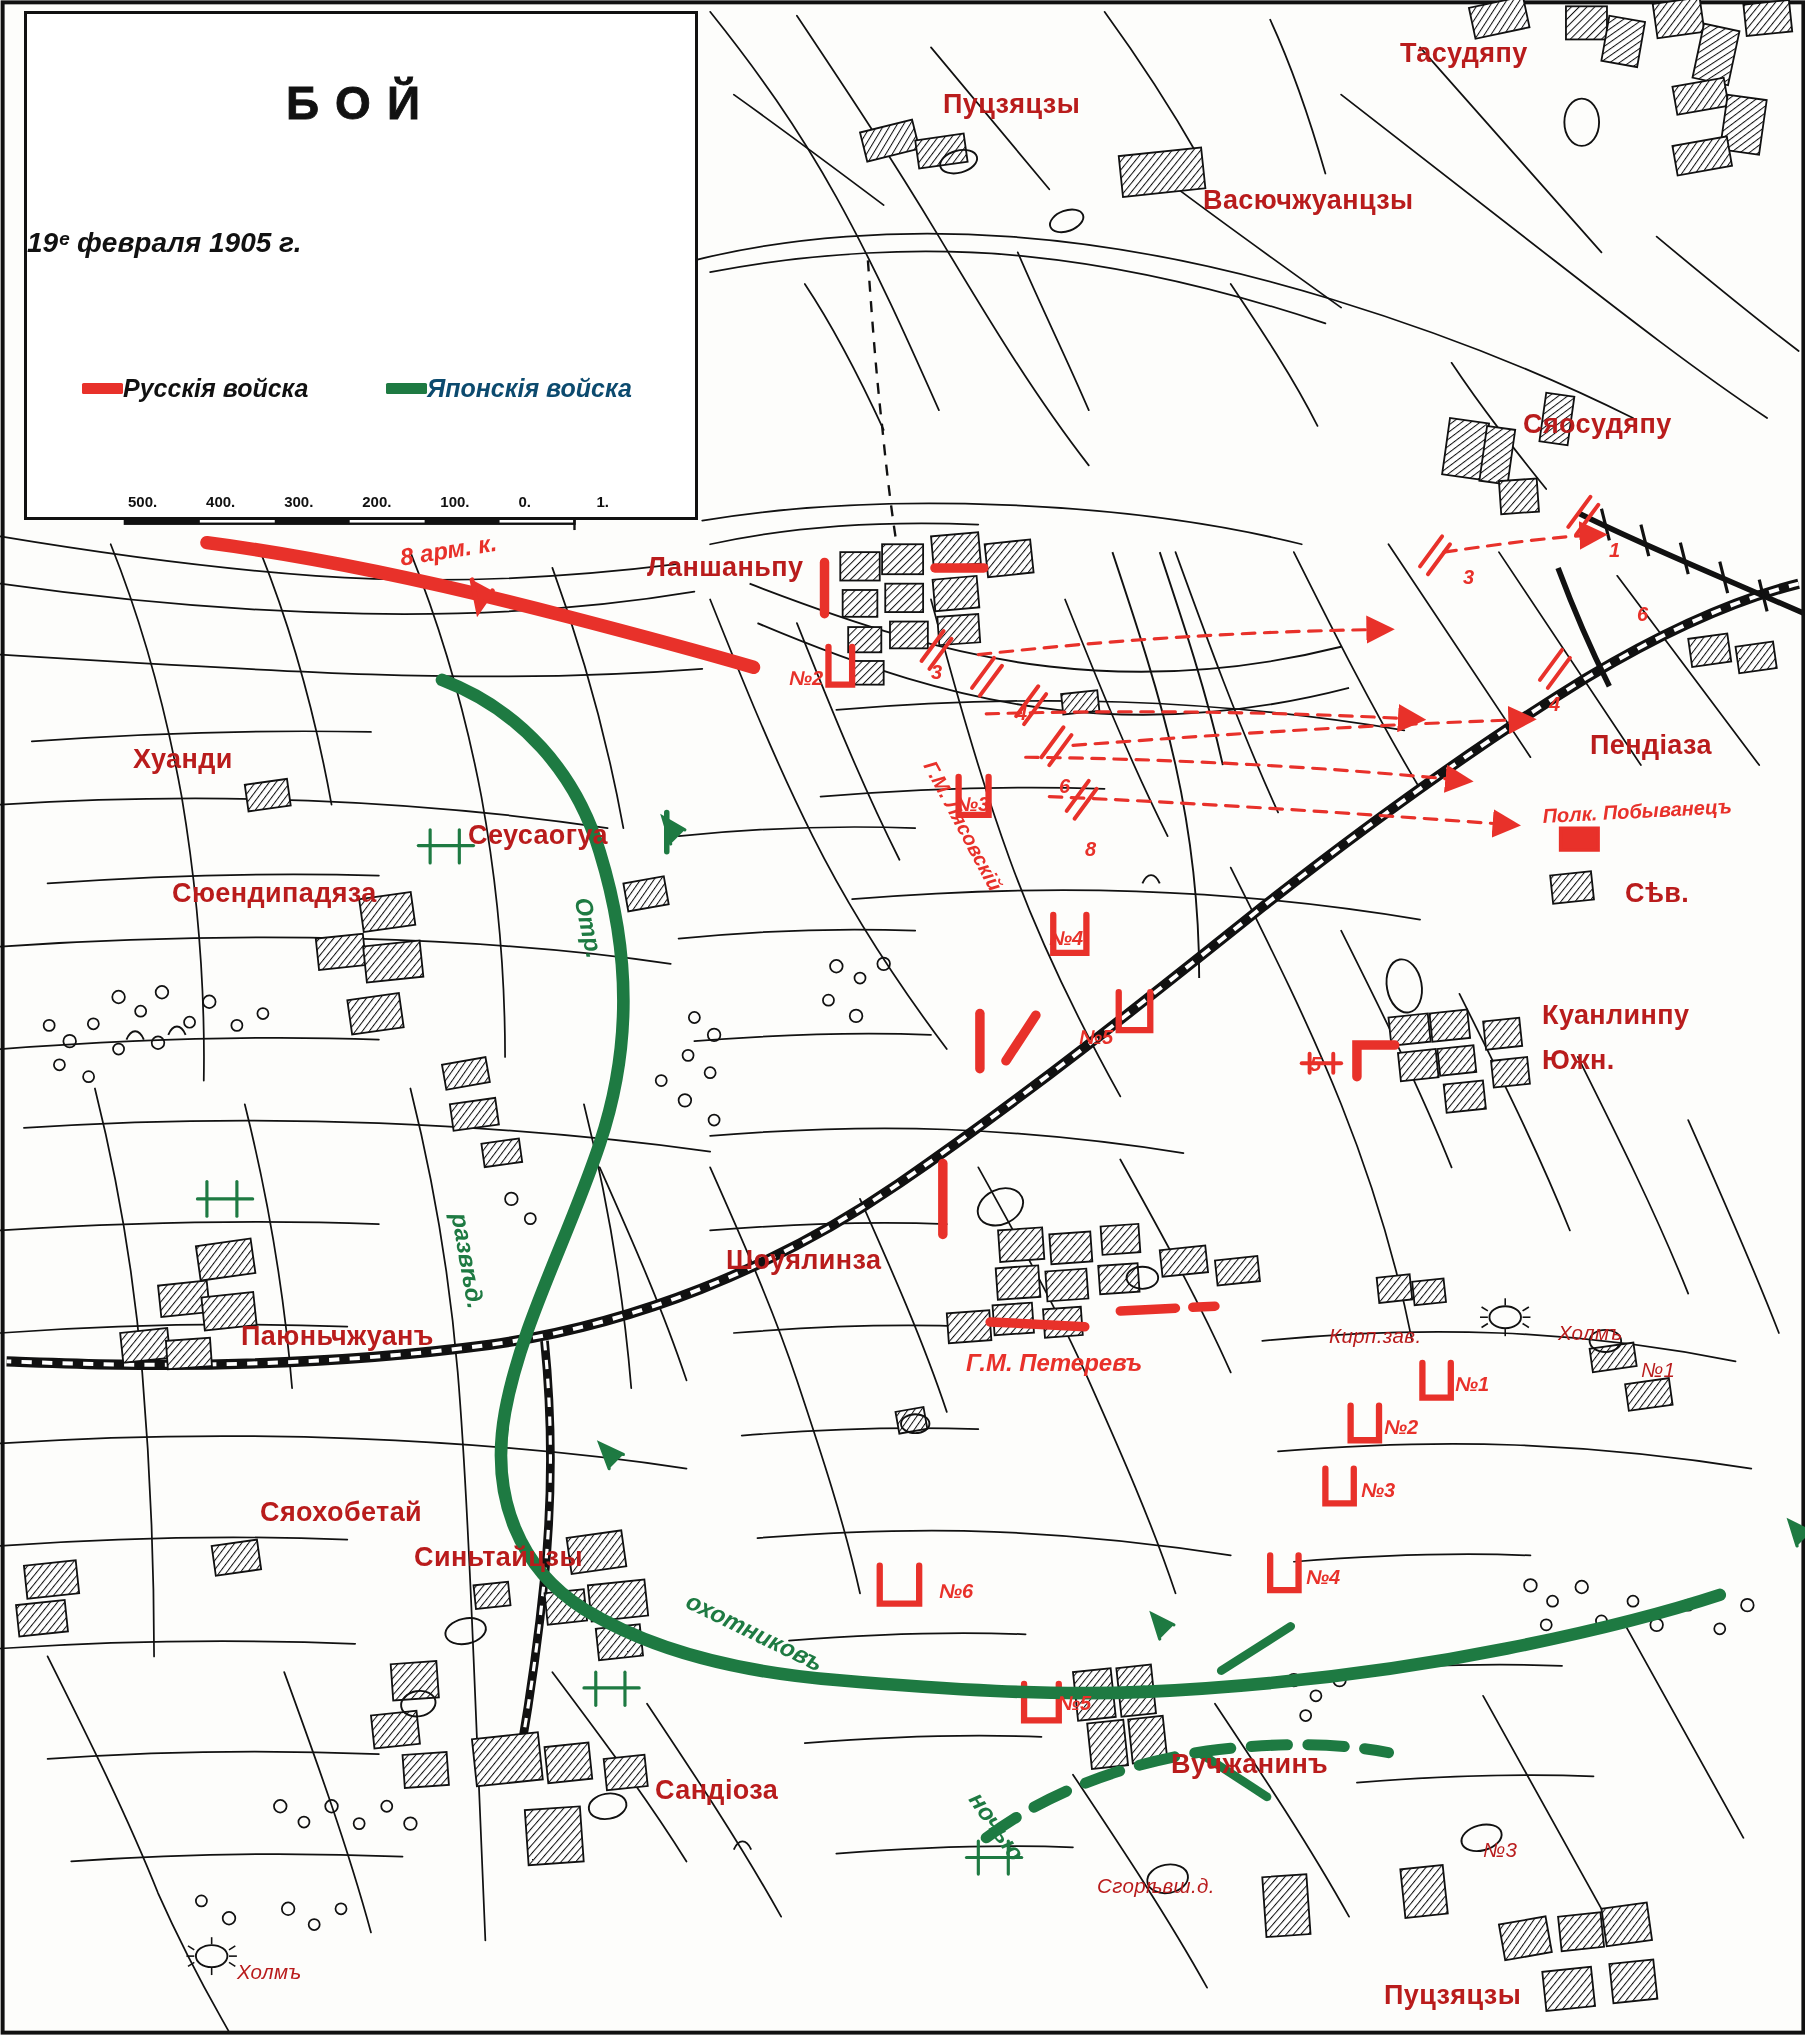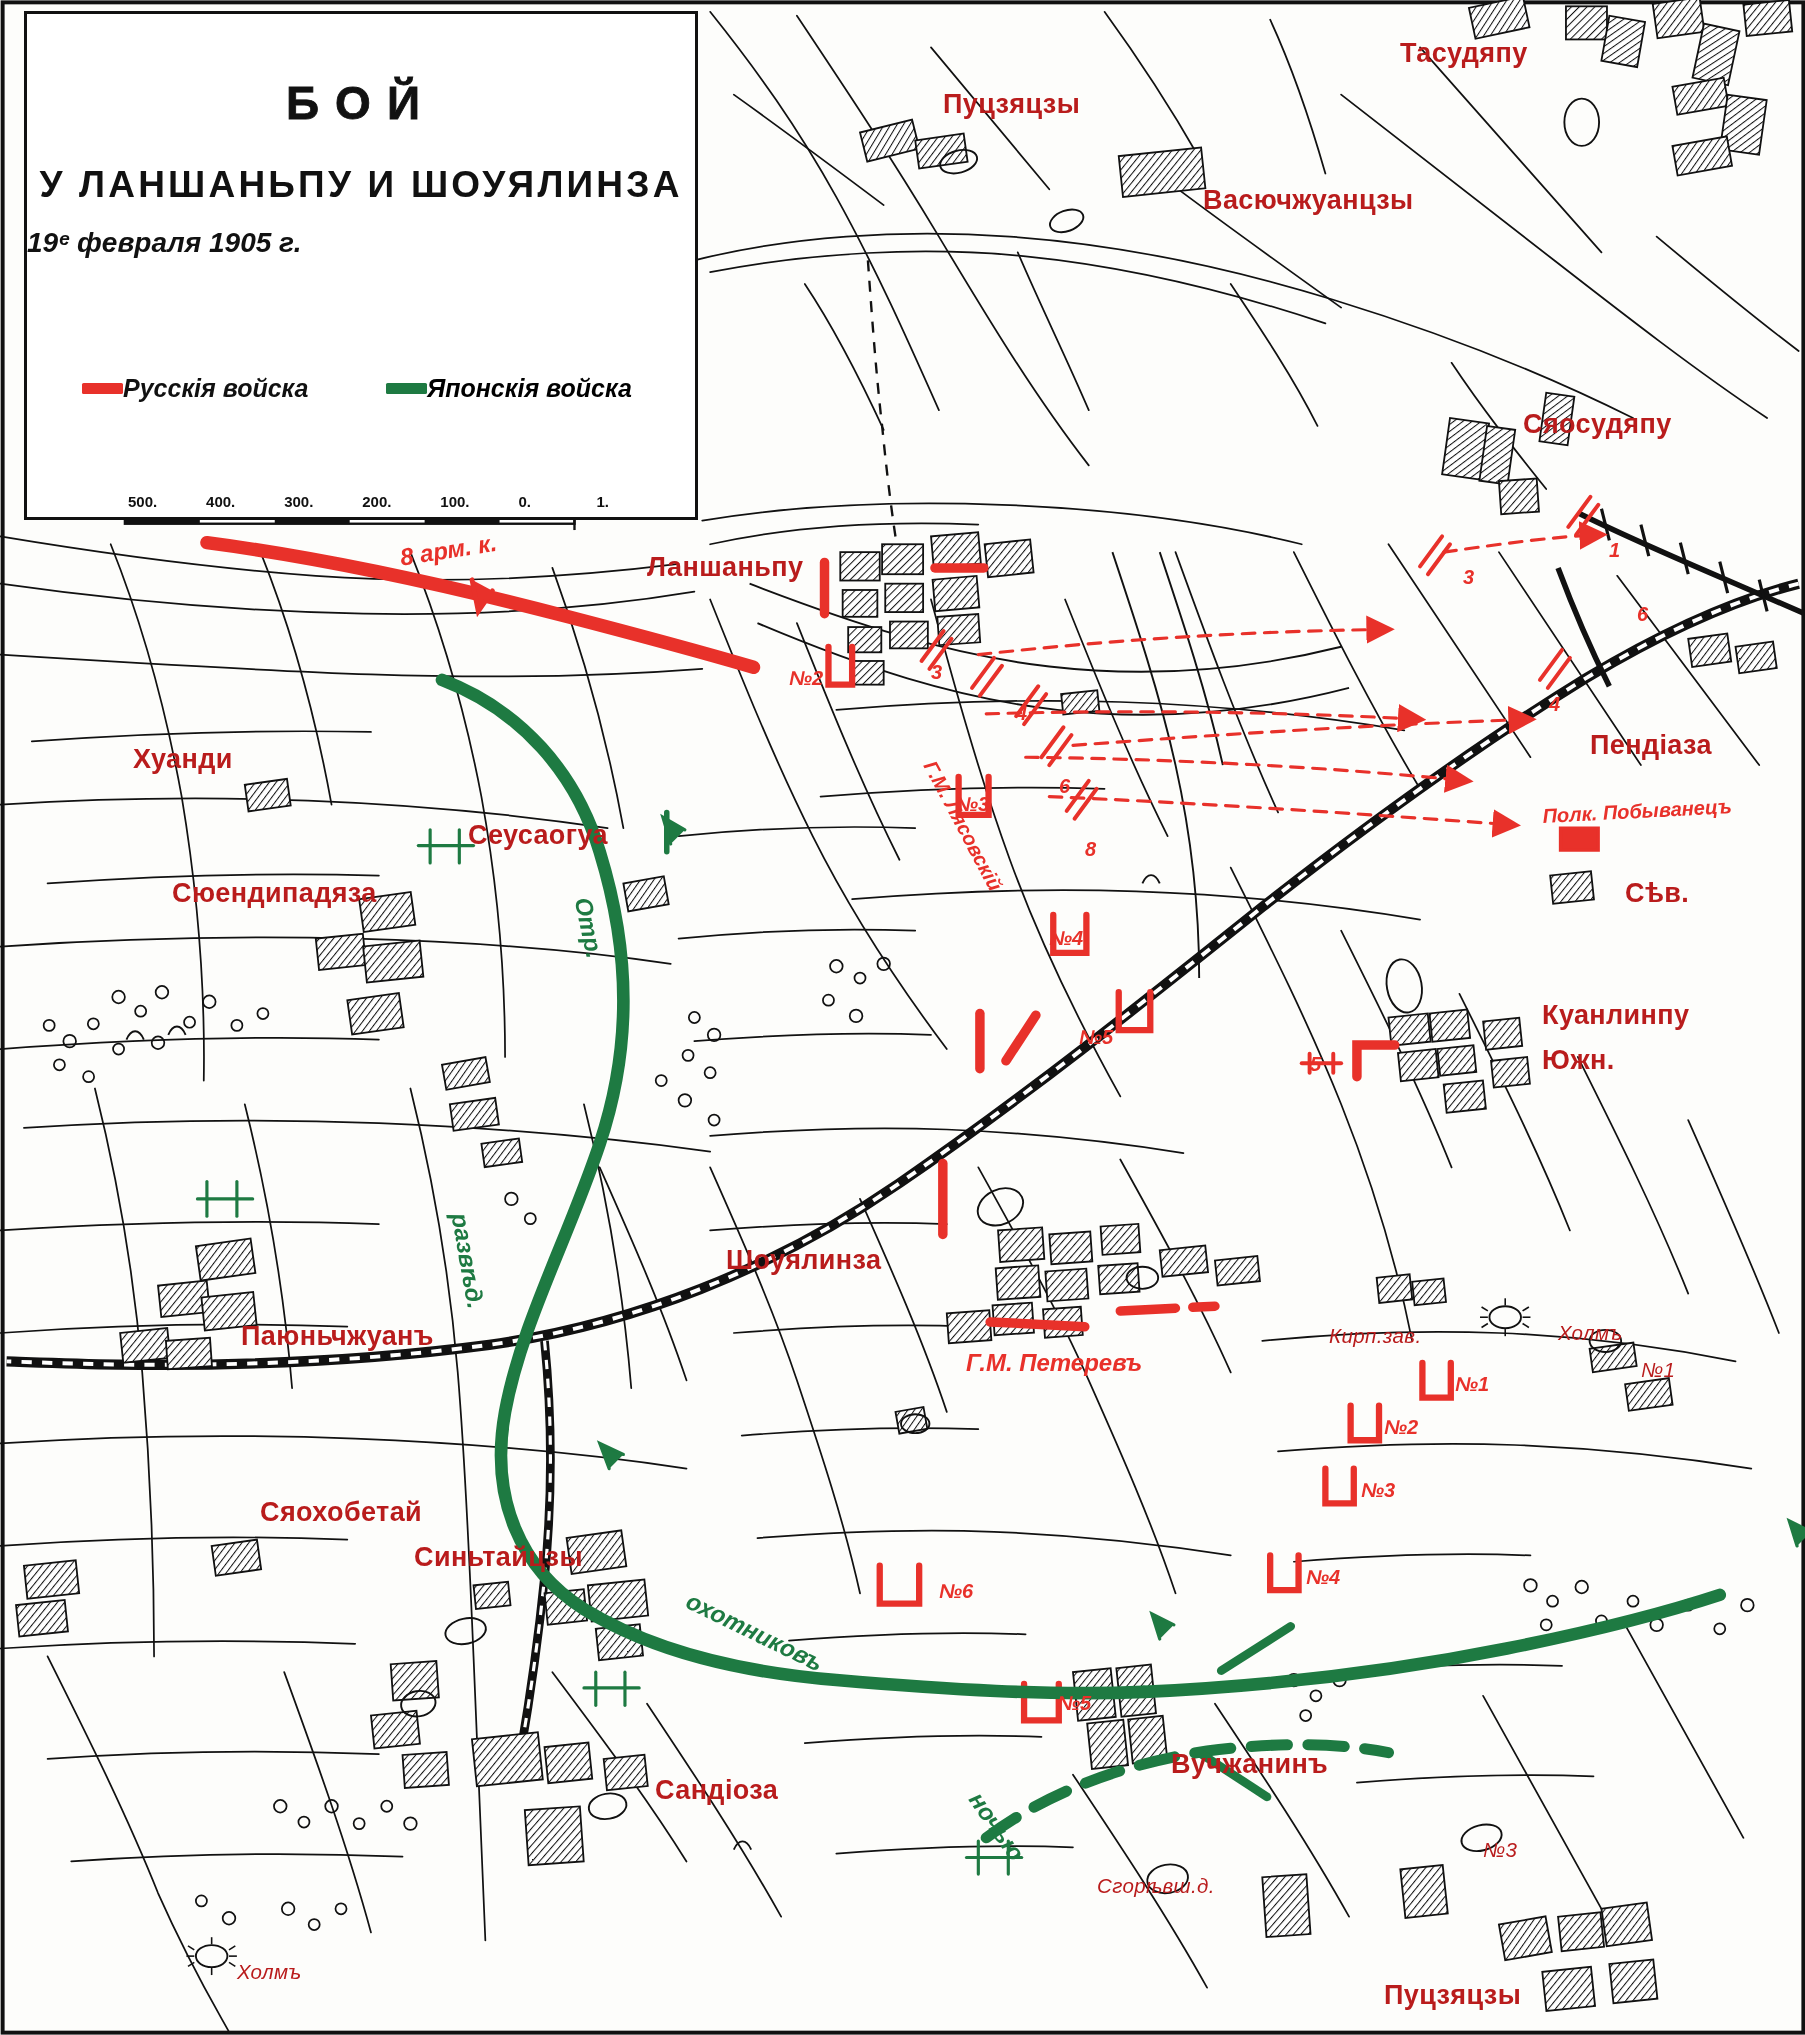--- a/index.html
+++ b/index.html
@@ -647,30 +647,29 @@
         <rect x="158" y="648" width="95" height="16"></rect>
         <rect x="348" y="648" width="95" height="16"></rect>
         <rect x="538" y="648" width="95" height="16"></rect>
       </g>
       <line x1="728" y1="640" x2="728" y2="672" stroke="#111" stroke-width="3"></line>
     </g>
   </svg>
 
   <div id="legend-box">
     <div id="legend-title-main">БОЙ</div>
-    <div id="legend-title-sub">У ЛАНШАНЬПУ И ШОУЯЛИНЗА</div>
     <div id="legend-date">19ᵉ февраля 1905 г.</div>
 
     <div class="legend-row" style="left:55px;">
       <span class="legend-swatch" style="background:#e8312a"></span>
       <span class="legend-text" style="color:#111">Русскія войска</span>
     </div>
     <div class="legend-row" style="left:359px;">
       <span class="legend-swatch" style="background:#1e7a42"></span>
-      <span class="legend-text" style="color:#000000">Японскія войска</span>
+      <span class="legend-text" style="color:#0c4a6e">Японскія войска</span>
     </div>
 
     <div id="scale-numbers">
       <span>500.</span>
       <span>400.</span>
       <span>300.</span>
       <span>200.</span>
       <span>100.</span>
       <span>0.</span>
       <span class="last">1.</span>

